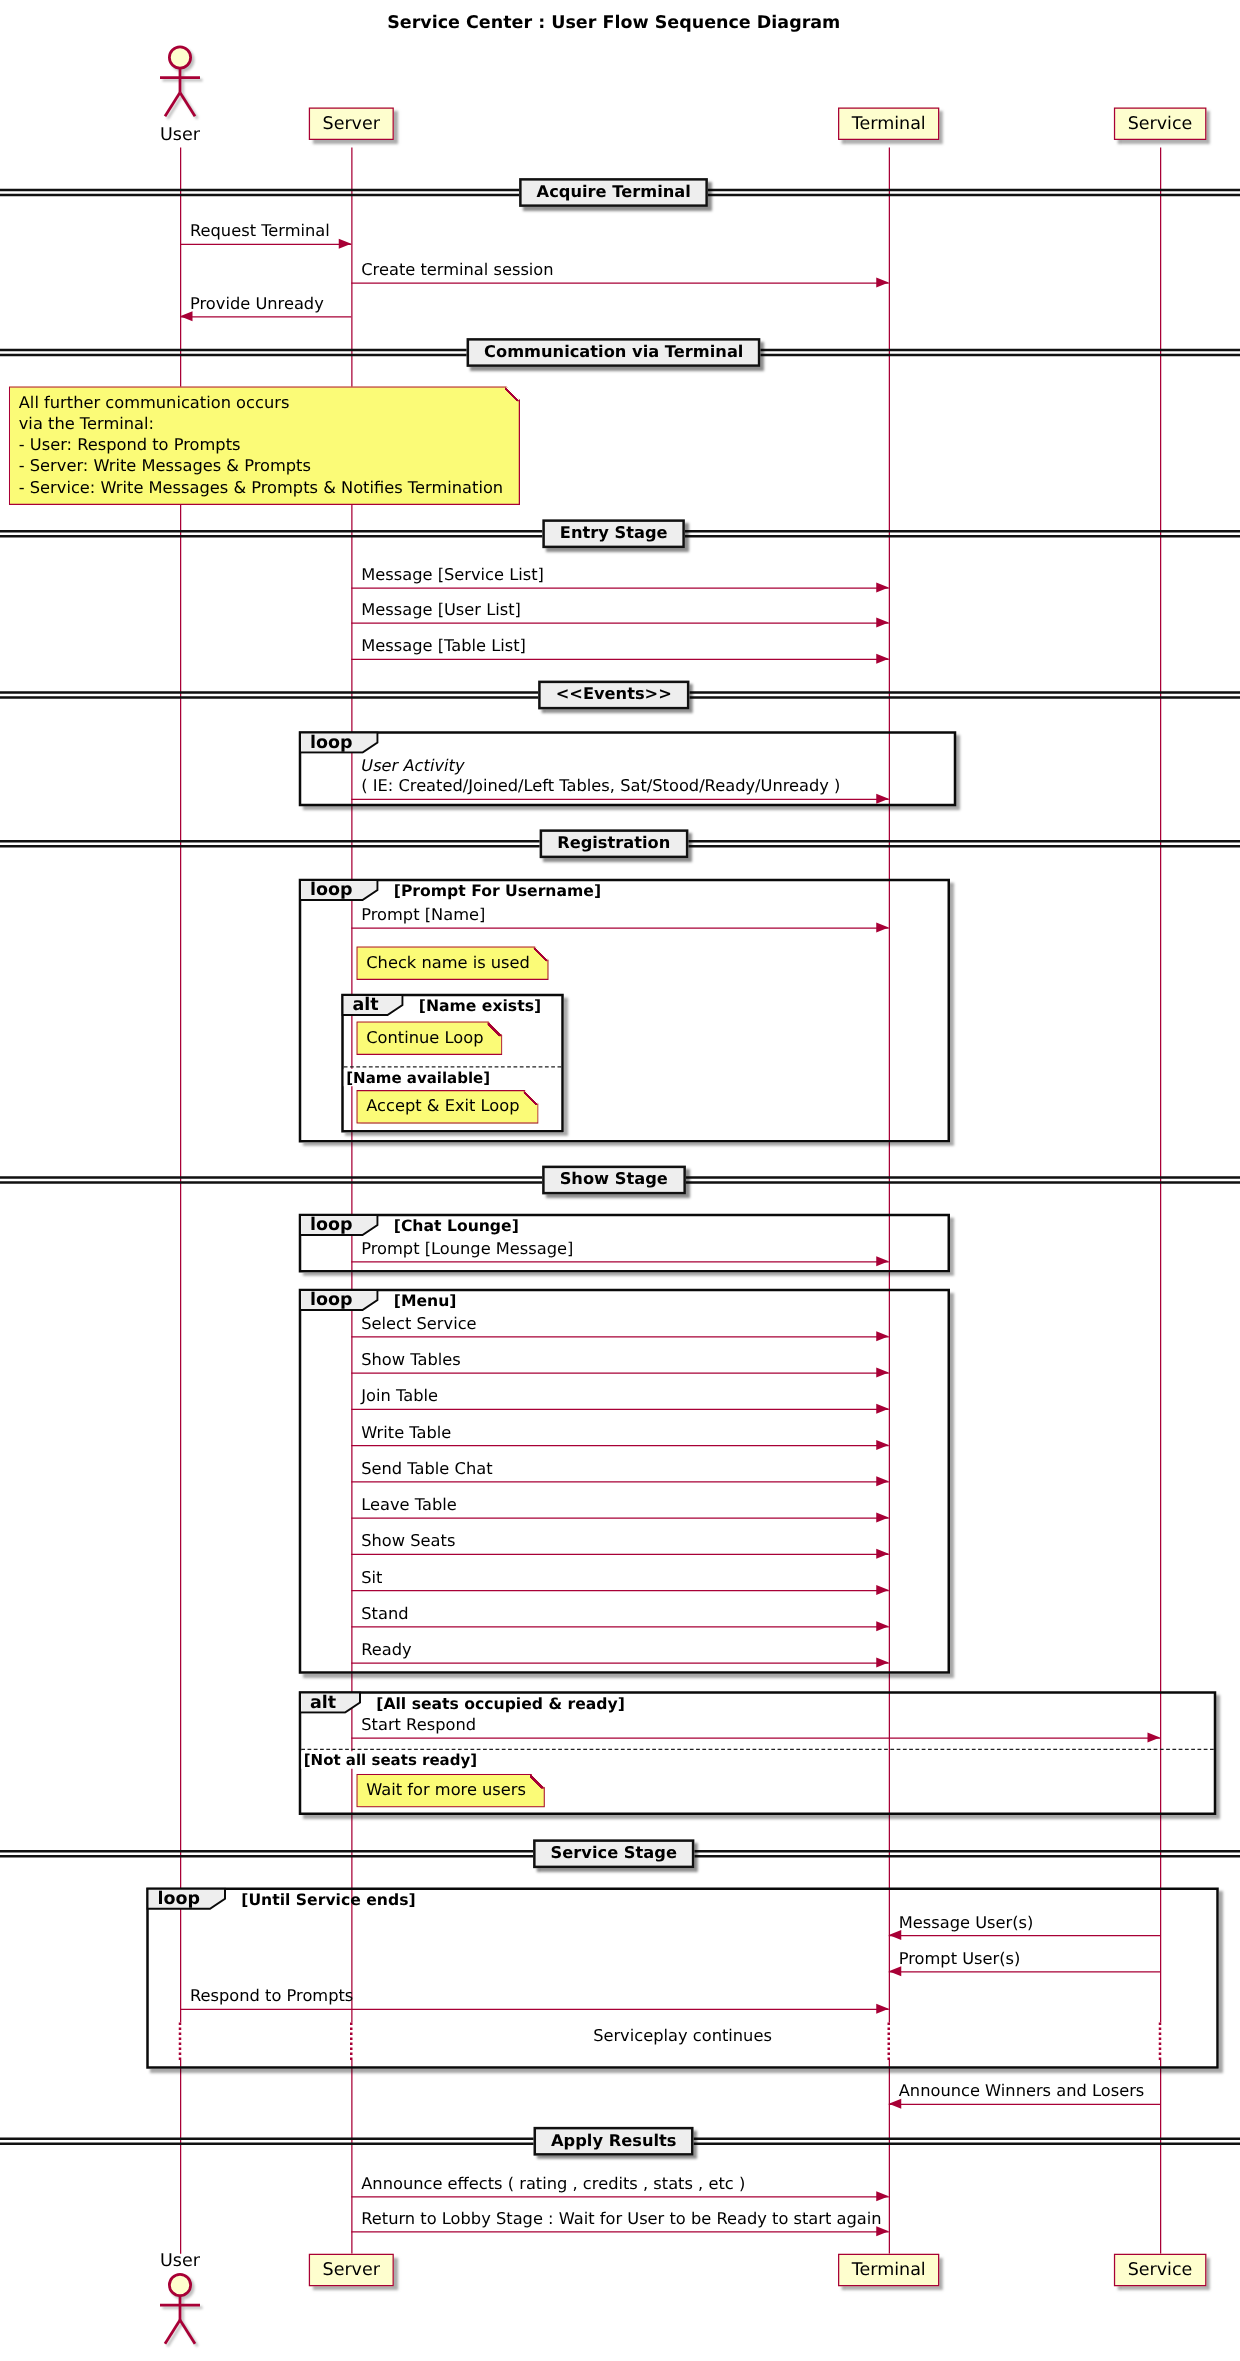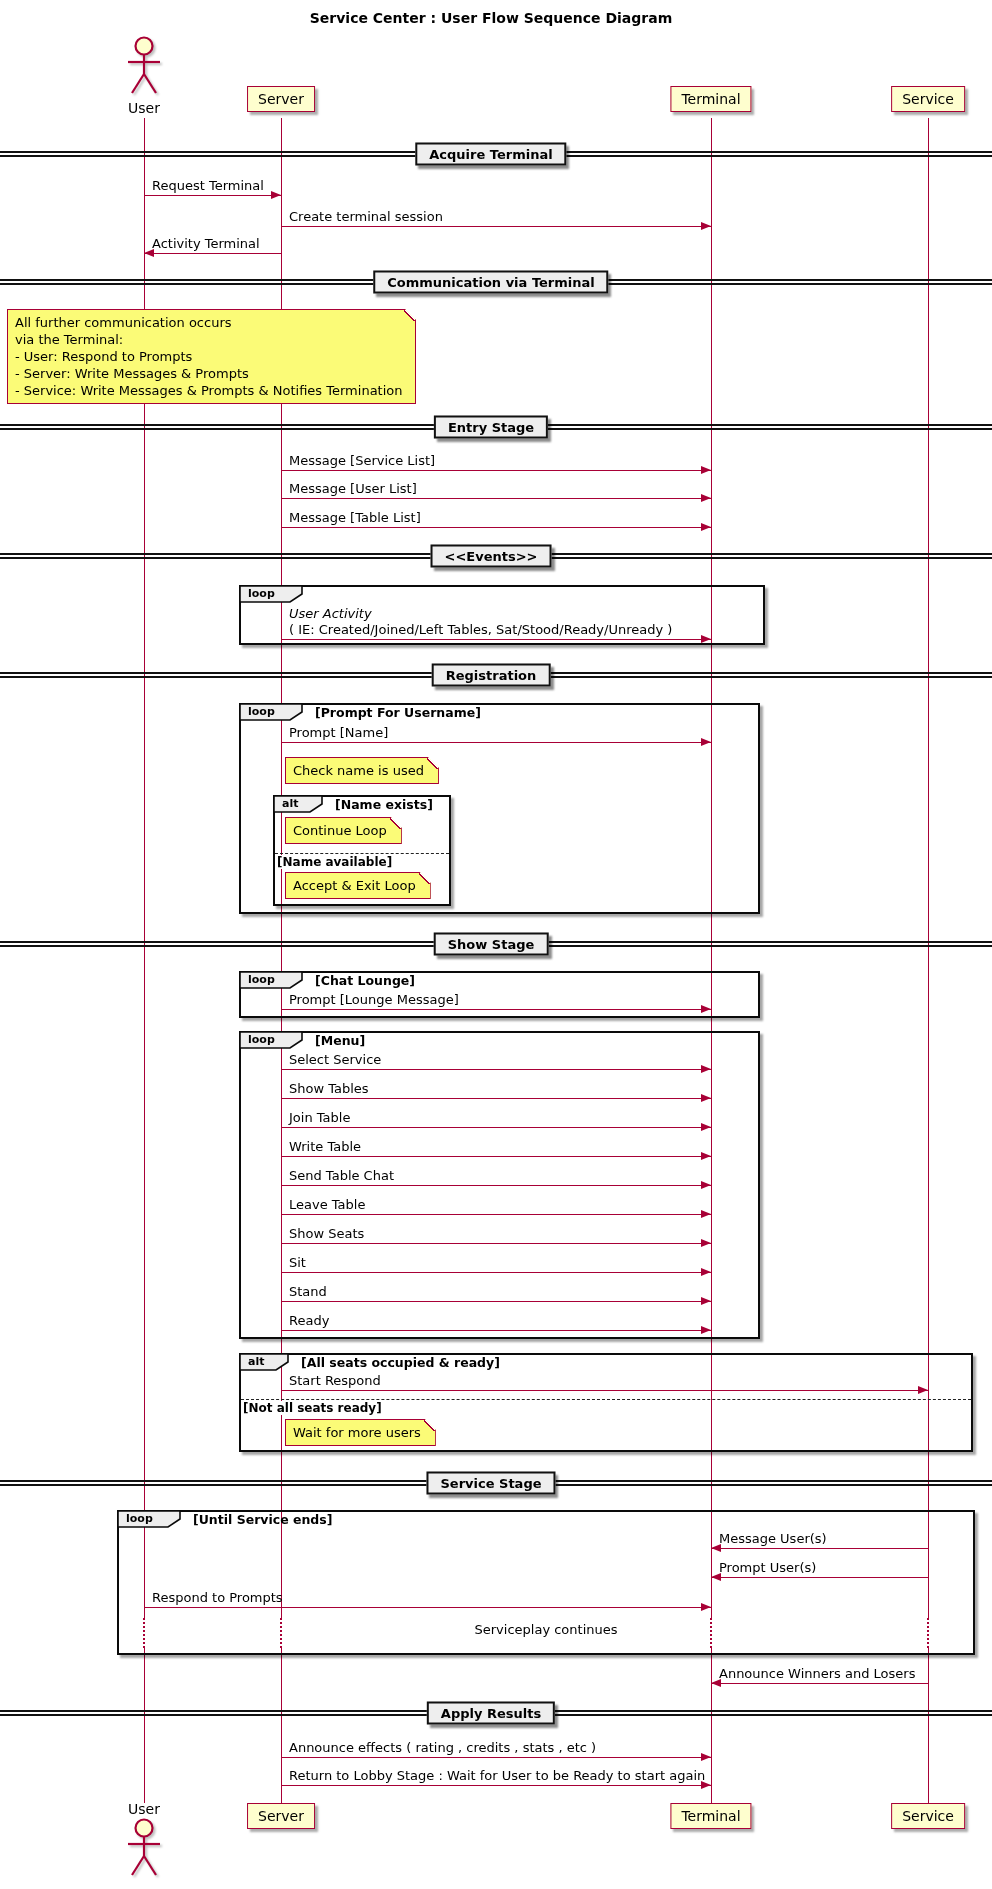--- a/index.html
+++ b/index.html
@@ -8,21 +8,21 @@
   .abs{position:absolute;}
   .title{font-size:14px;font-weight:700;white-space:nowrap;transform:translateX(-50%);}
   .lifeline{width:0;border-left:1px solid var(--accent);}
   .lifeline.dotted{border-left-style:dotted;border-left-width:2px;}
   .pbox{transform:translateX(-50%);background:var(--pfill);border:1.5px solid var(--accent);
         padding:4px 10px;font-size:14px;white-space:nowrap;box-shadow:3px 3px 2px rgba(90,90,90,.5);}
   .divider-line{left:0;width:992px;height:6px;border-top:2px solid #111;border-bottom:2px solid #111;box-sizing:border-box;}
   .divider-label{transform:translate(-50%,-50%);background:var(--dfill);border:2px solid #111;
         padding:2px 12px;font-size:13px;font-weight:700;white-space:nowrap;box-shadow:3px 3px 2px rgba(0,0,0,.45);}
   .frame{border:2px solid #0a0a0a;box-sizing:border-box;box-shadow:3px 3px 2px rgba(0,0,0,.35);}
-  .tab-label{font-size:11px;font-weight:700;line-height:18px;text-align:center;}
+  .tab-label{font-size:14px;font-weight:700;line-height:18px;text-align:center;}
   .cond{font-size:12.5px;font-weight:700;white-space:nowrap;}
   .sep{border-top:1px dashed #222;height:0;}
   .sep-label{font-size:12px;font-weight:700;white-space:nowrap;background:#fff;padding:0 2px;}
   .note{background:var(--nfill);border:1px solid var(--accent);font-size:13px;line-height:17px;
         padding:4px 14px 4px 7px;white-space:nowrap;box-shadow:3px 3px 2px rgba(0,0,0,.35);
         clip-path:polygon(0 0,calc(100% - 11px) 0,100% 11px,100% 100%,0 100%);}
   .note::after{content:"";position:absolute;top:0;right:0;width:11px;height:11px;
         background:linear-gradient(to bottom left,#fff 0 46%,var(--accent) 46% 58%,transparent 58%);}
   .msg-line{height:0;border-top:1px solid var(--accent);}
   .msg-label{font-size:13px;white-space:nowrap;}
@@ -133,21 +133,21 @@
         <div>Wait for more users</div>
       </div>
       <div class="abs msg-line" style="left: 144px; top: 195px; width: 137px;"></div>
       <div class="abs ah r" style="left: 271px; top: 191px;"></div>
       <div class="abs msg-label" style="left: 152px; top: 178px;">Request Terminal</div>
       <div class="abs msg-line" style="left: 281px; top: 226px; width: 430px;"></div>
       <div class="abs ah r" style="left: 701px; top: 222px;"></div>
       <div class="abs msg-label" style="left: 289px; top: 209px;">Create terminal session</div>
       <div class="abs msg-line" style="left: 144px; top: 253px; width: 137px;"></div>
       <div class="abs ah l" style="left: 144px; top: 249px;"></div>
-      <div class="abs msg-label" style="left: 152px; top: 236px;">Activity Terminal</div>
+      <div class="abs msg-label" style="left: 152px; top: 236px;">Provide Unready</div>
       <div class="abs msg-line" style="left: 281px; top: 470px; width: 430px;"></div>
       <div class="abs ah r" style="left: 701px; top: 466px;"></div>
       <div class="abs msg-label" style="left: 289px; top: 453px;">Message [Service List]</div>
       <div class="abs msg-line" style="left: 281px; top: 498px; width: 430px;"></div>
       <div class="abs ah r" style="left: 701px; top: 494px;"></div>
       <div class="abs msg-label" style="left: 289px; top: 481px;">Message [User List]</div>
       <div class="abs msg-line" style="left: 281px; top: 527px; width: 430px;"></div>
       <div class="abs ah r" style="left: 701px; top: 523px;"></div>
       <div class="abs msg-label" style="left: 289px; top: 510px;">Message [Table List]</div>
       <div class="abs msg-line" style="left: 281px; top: 639px; width: 430px;"></div>

